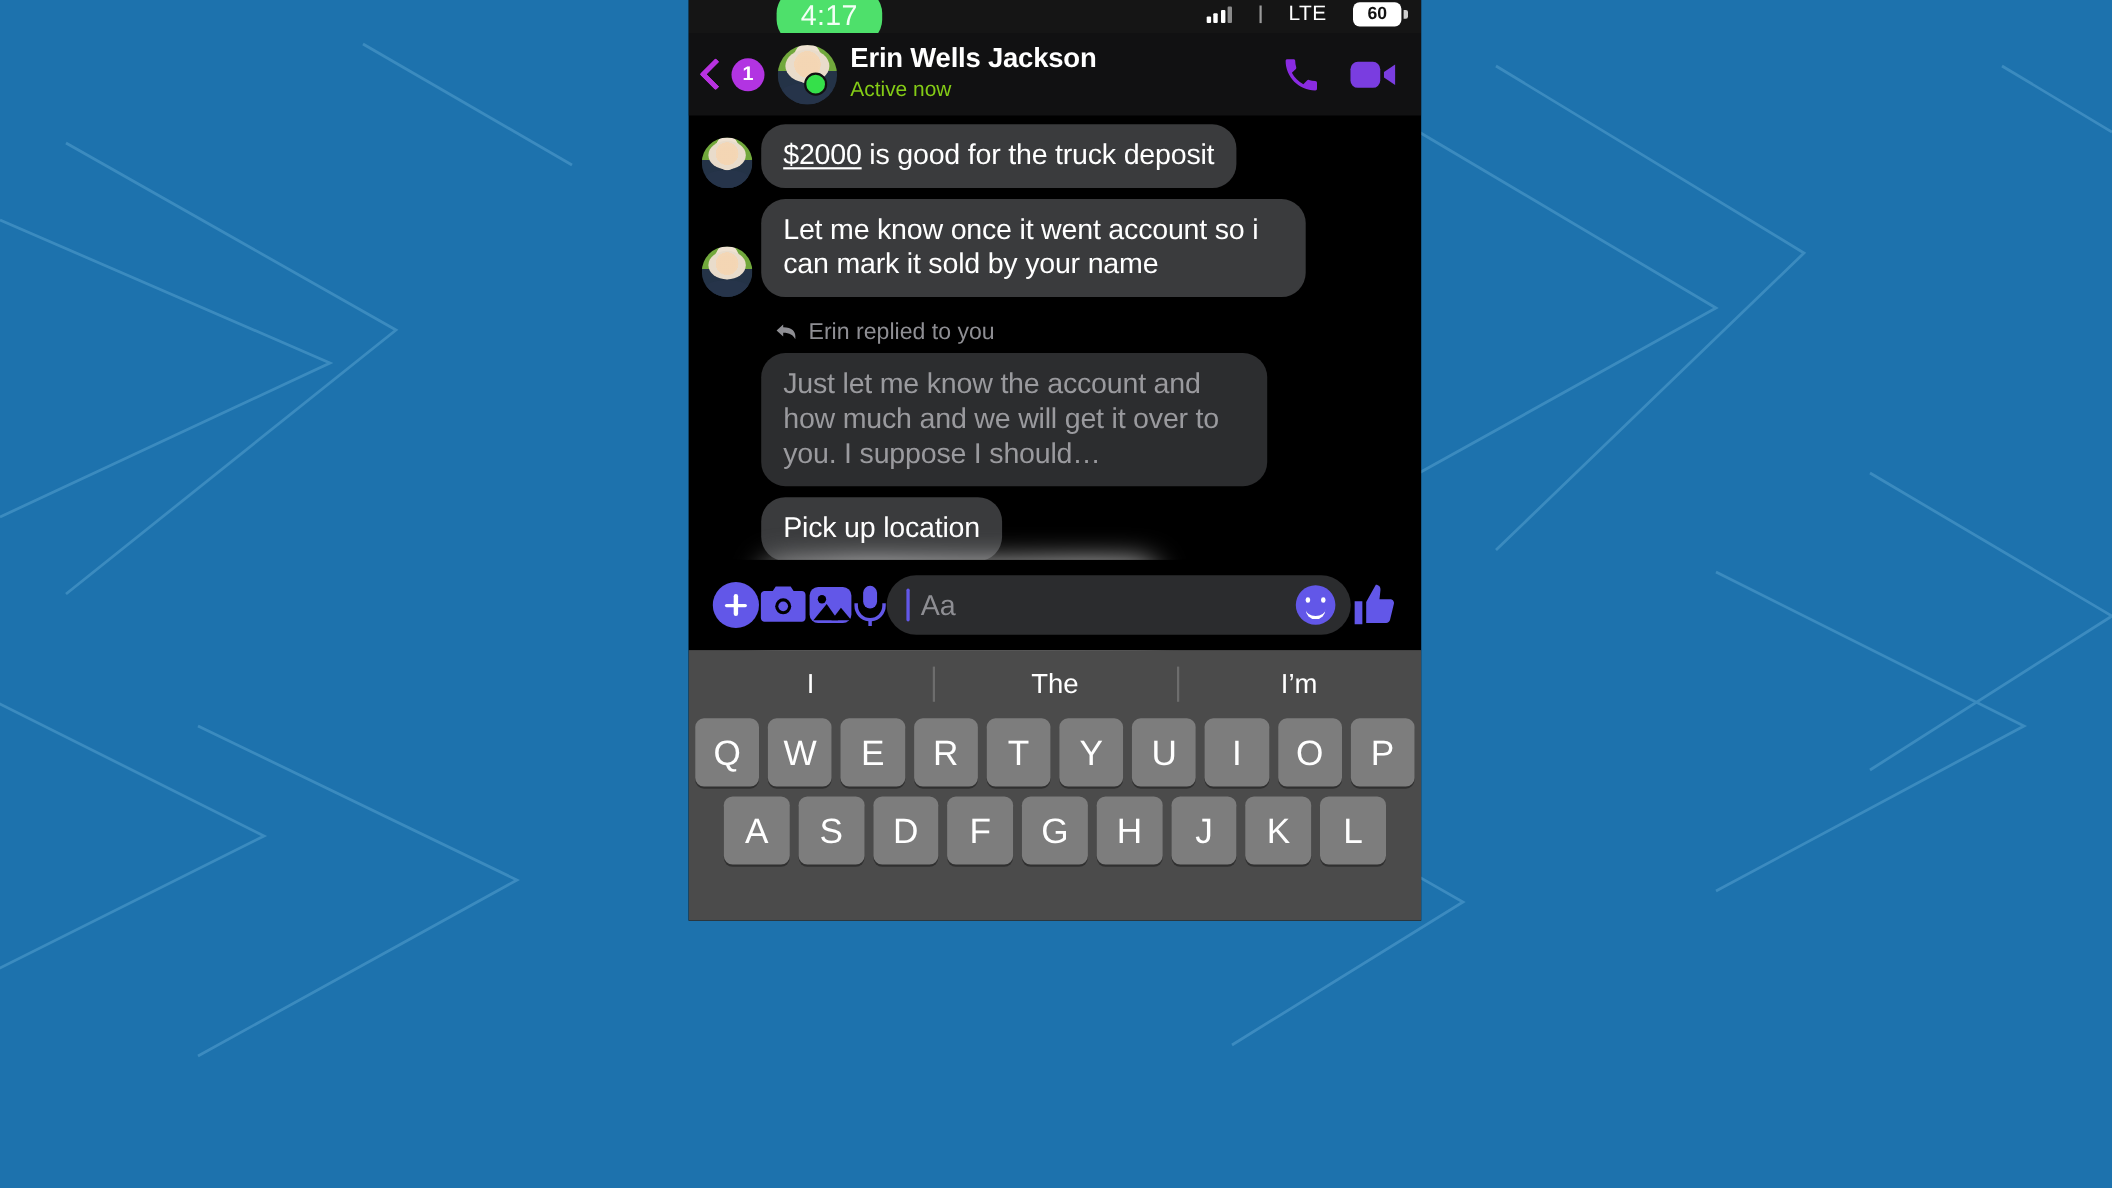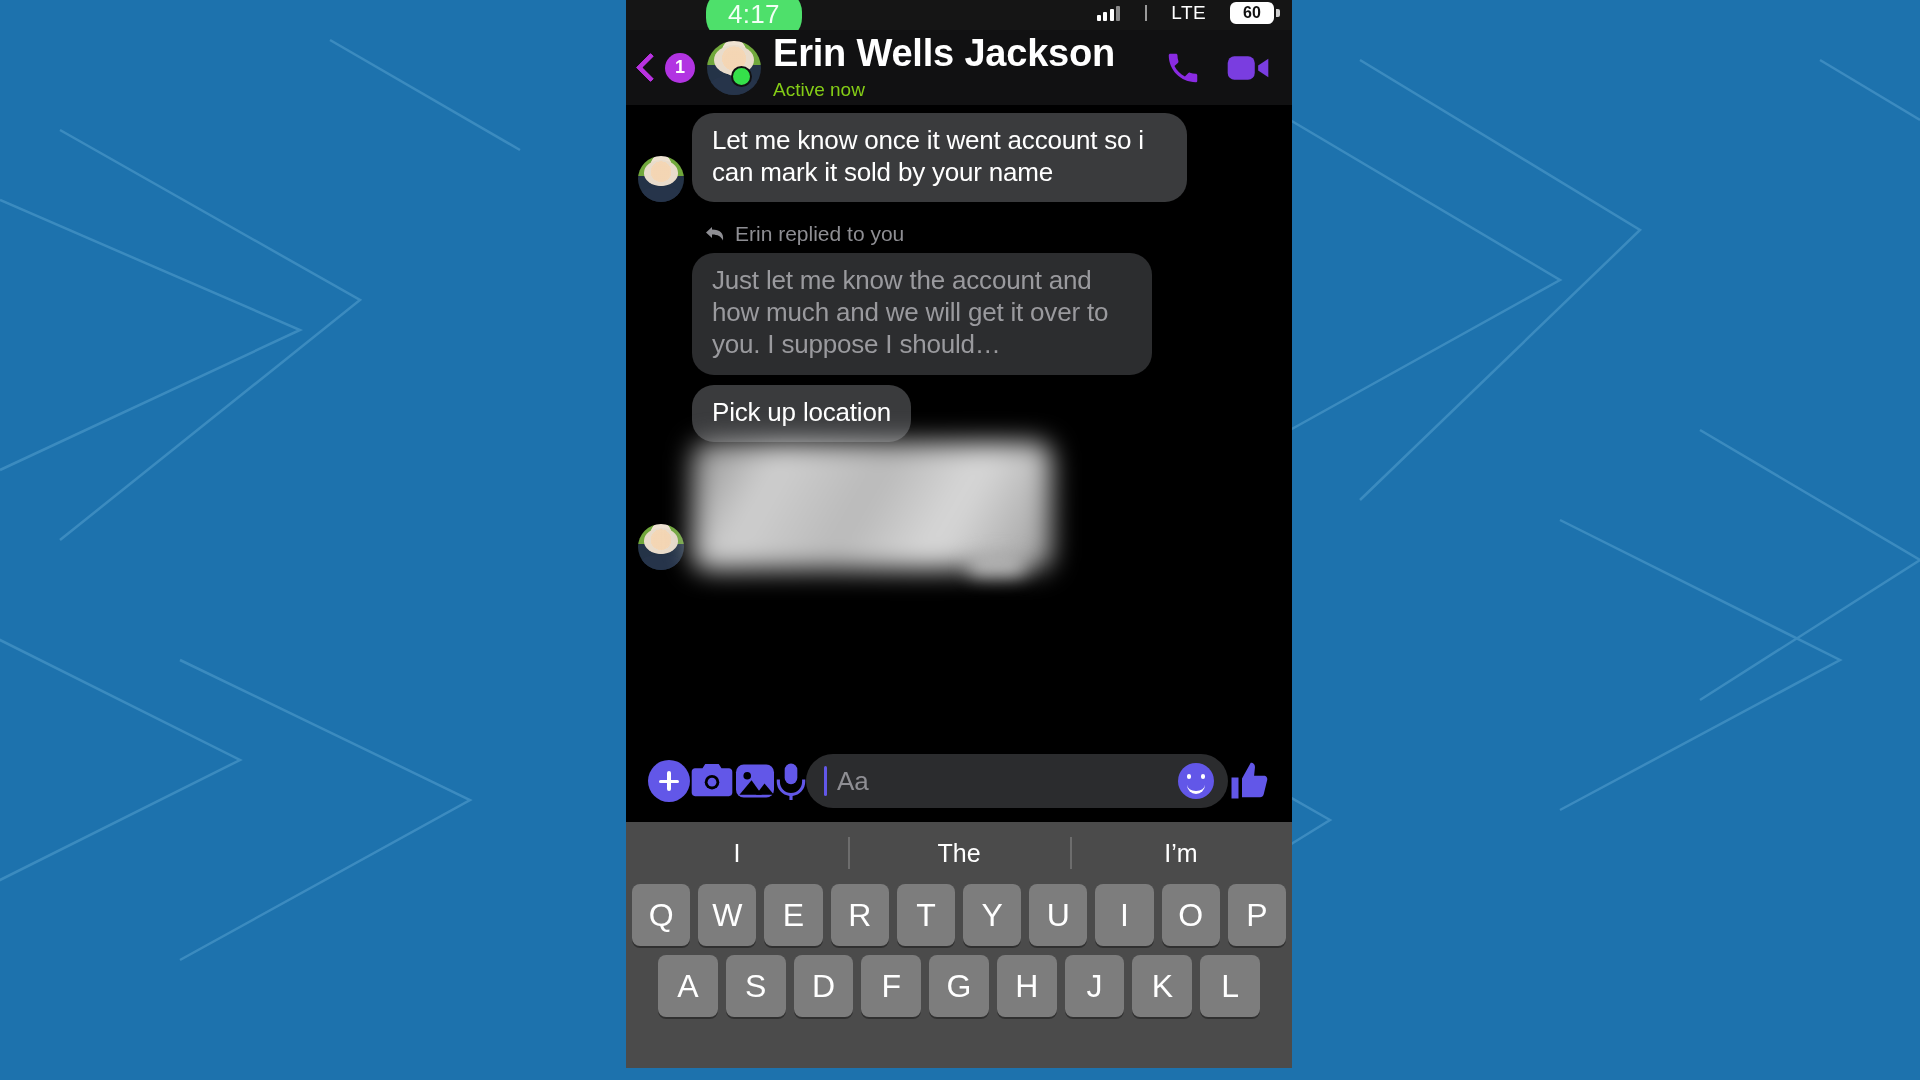--- a/index.html
+++ b/index.html
@@ -9,21 +9,21 @@
     background:#1f74b0;
   }
   .stage{position:relative;width:1920px;height:1080px;overflow:hidden;}
 
   
   .backdrop{position:absolute;inset:0;background:#1d72ad;}
   .backdrop svg{position:absolute;inset:0;width:100%;height:100%;}
 
   
   .phone{
-    position:absolute;left:626px;top:0;width:666px;height:1068px;
+    position:absolute;left:626px;top:0;width:666px;height:837px;
     background:#000;overflow:hidden;
   }
 
   
   .statusbar{position:relative;height:30px;background:#151515;}
   .status-time{
     position:absolute;left:80px;top:-10px;
     background:#4ee06b;color:#f2fff5;
     font-size:26px;font-weight:500;
     padding:9px 22px 10px;border-radius:22px;
@@ -82,21 +82,21 @@
   }
   .avatar .body{
     position:absolute;left:8%;bottom:0;width:84%;height:34%;
     background:#26344a;border-radius:40% 40% 0 0;
   }
   .online-dot{
     position:absolute;right:9px;bottom:8px;width:17px;height:17px;border-radius:50%;
     background:#35e04a;border:2.5px solid #111112;
   }
   .who{display:flex;flex-direction:column;justify-content:center;flex:1;min-width:0;}
-  .who .name{color:#fff;font-size:38px;font-weight:700;line-height:1.1;letter-spacing:-.2px;}
+  .who .name{color:#fff;font-size:25px;font-weight:700;line-height:1.1;letter-spacing:-.2px;}
   .who .sub{color:#84cc16;font-size:19px;line-height:1.35;margin-top:2px;}
   .hdr-actions{display:flex;align-items:center;gap:24px;padding-right:8px;}
   .icon-call svg,.icon-video svg{display:block;}
 
   
   .messages{position:relative;padding:8px 0 0;}
   .row{display:flex;align-items:flex-end;padding:0 12px;margin-bottom:10px;}
   .row .avatar-slot{width:46px;flex:none;margin-right:8px;}
   .bubble{
     background:#3a3b3d;color:#fff;border-radius:22px;
@@ -244,20 +244,31 @@
           <svg width="44" height="38" viewBox="0 0 26 20">
             <rect x="1" y="3" width="16" height="14" rx="4" fill="#7a3de0"></rect>
             <path d="M19 8.5l6-4v11l-6-4z" fill="#7a3de0"></path>
           </svg>
         </span>
       </div>
     </div>
 
     <div class="messages">
 
+      <div class="row">
+        <div class="avatar-slot">
+          <div class="avatar small">
+            <span class="hair"></span>
+            <span class="body"></span>
+          </div>
+        </div>
+        <div class="bubble">
+          <u>$2000</u><span> is good for the truck deposit</span>
+        </div>
+      </div>
 
       <div class="row">
         <div class="avatar-slot">
           <div class="avatar small">
             <span class="hair"></span>
             <span class="body"></span>
           </div>
         </div>
         <div class="bubble">Let me know once it went account so i can mark it sold by your name</div>
       </div>

